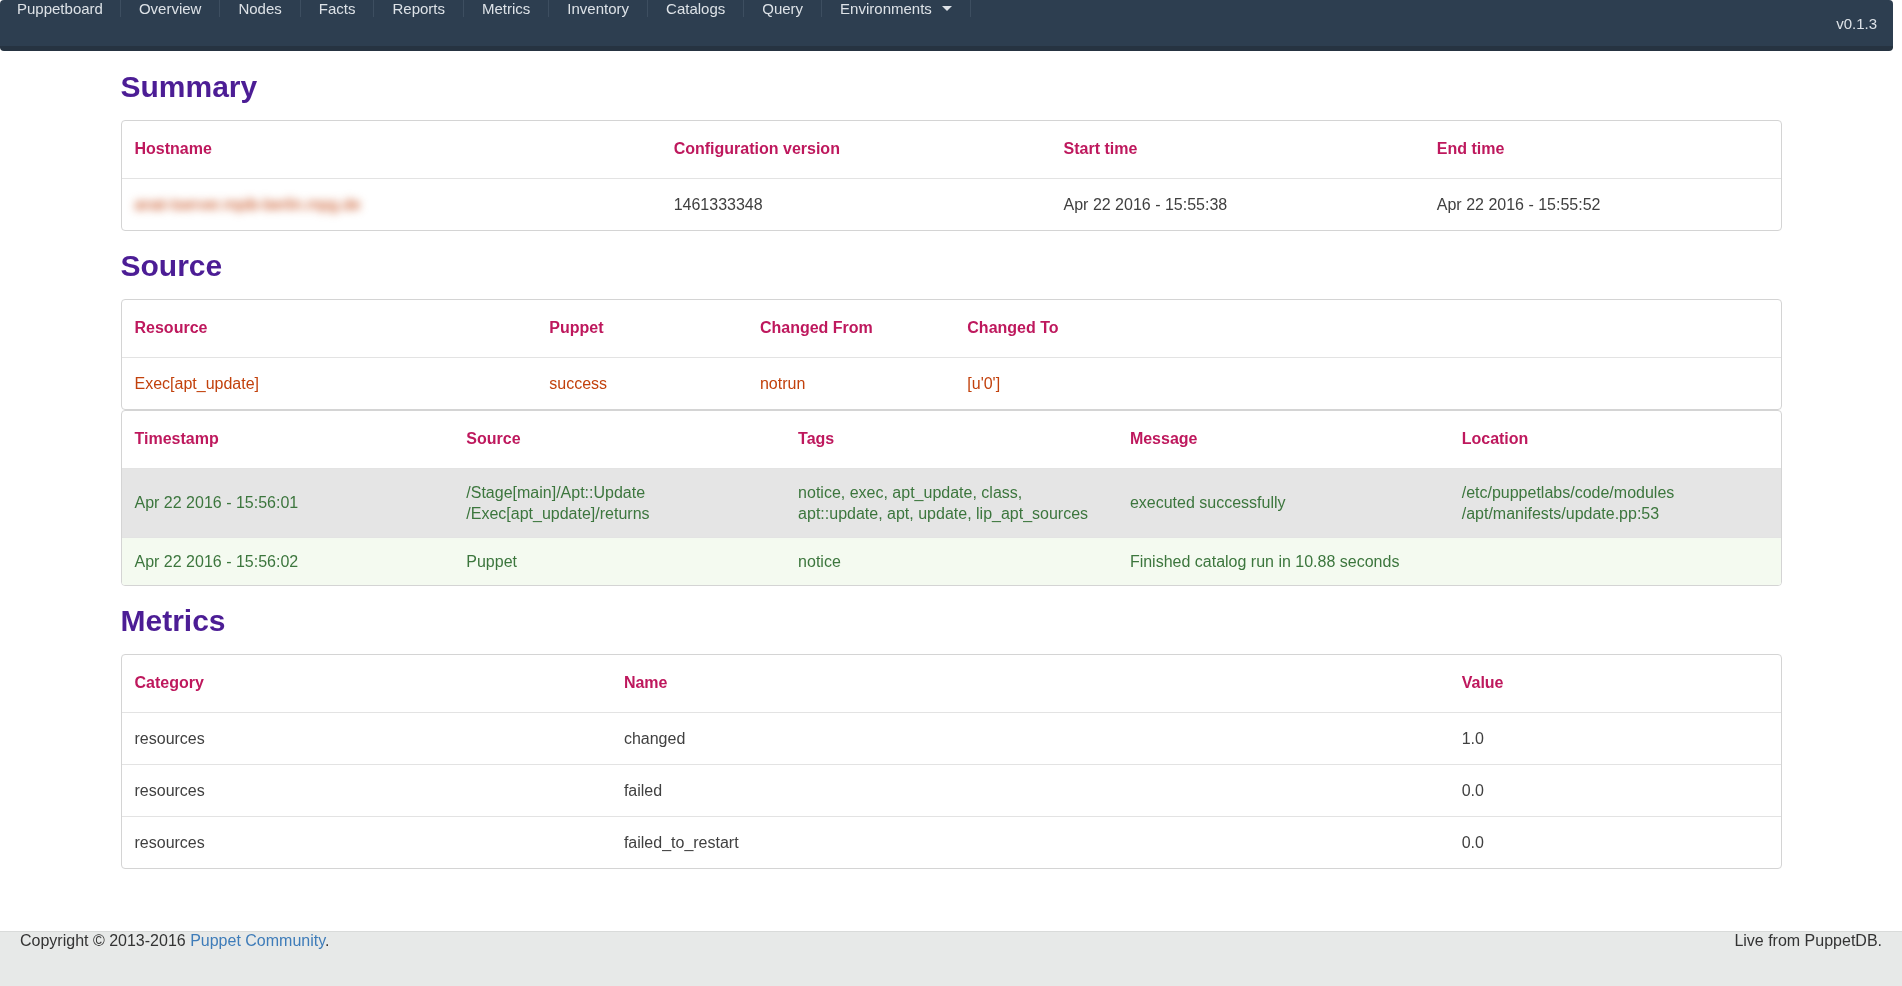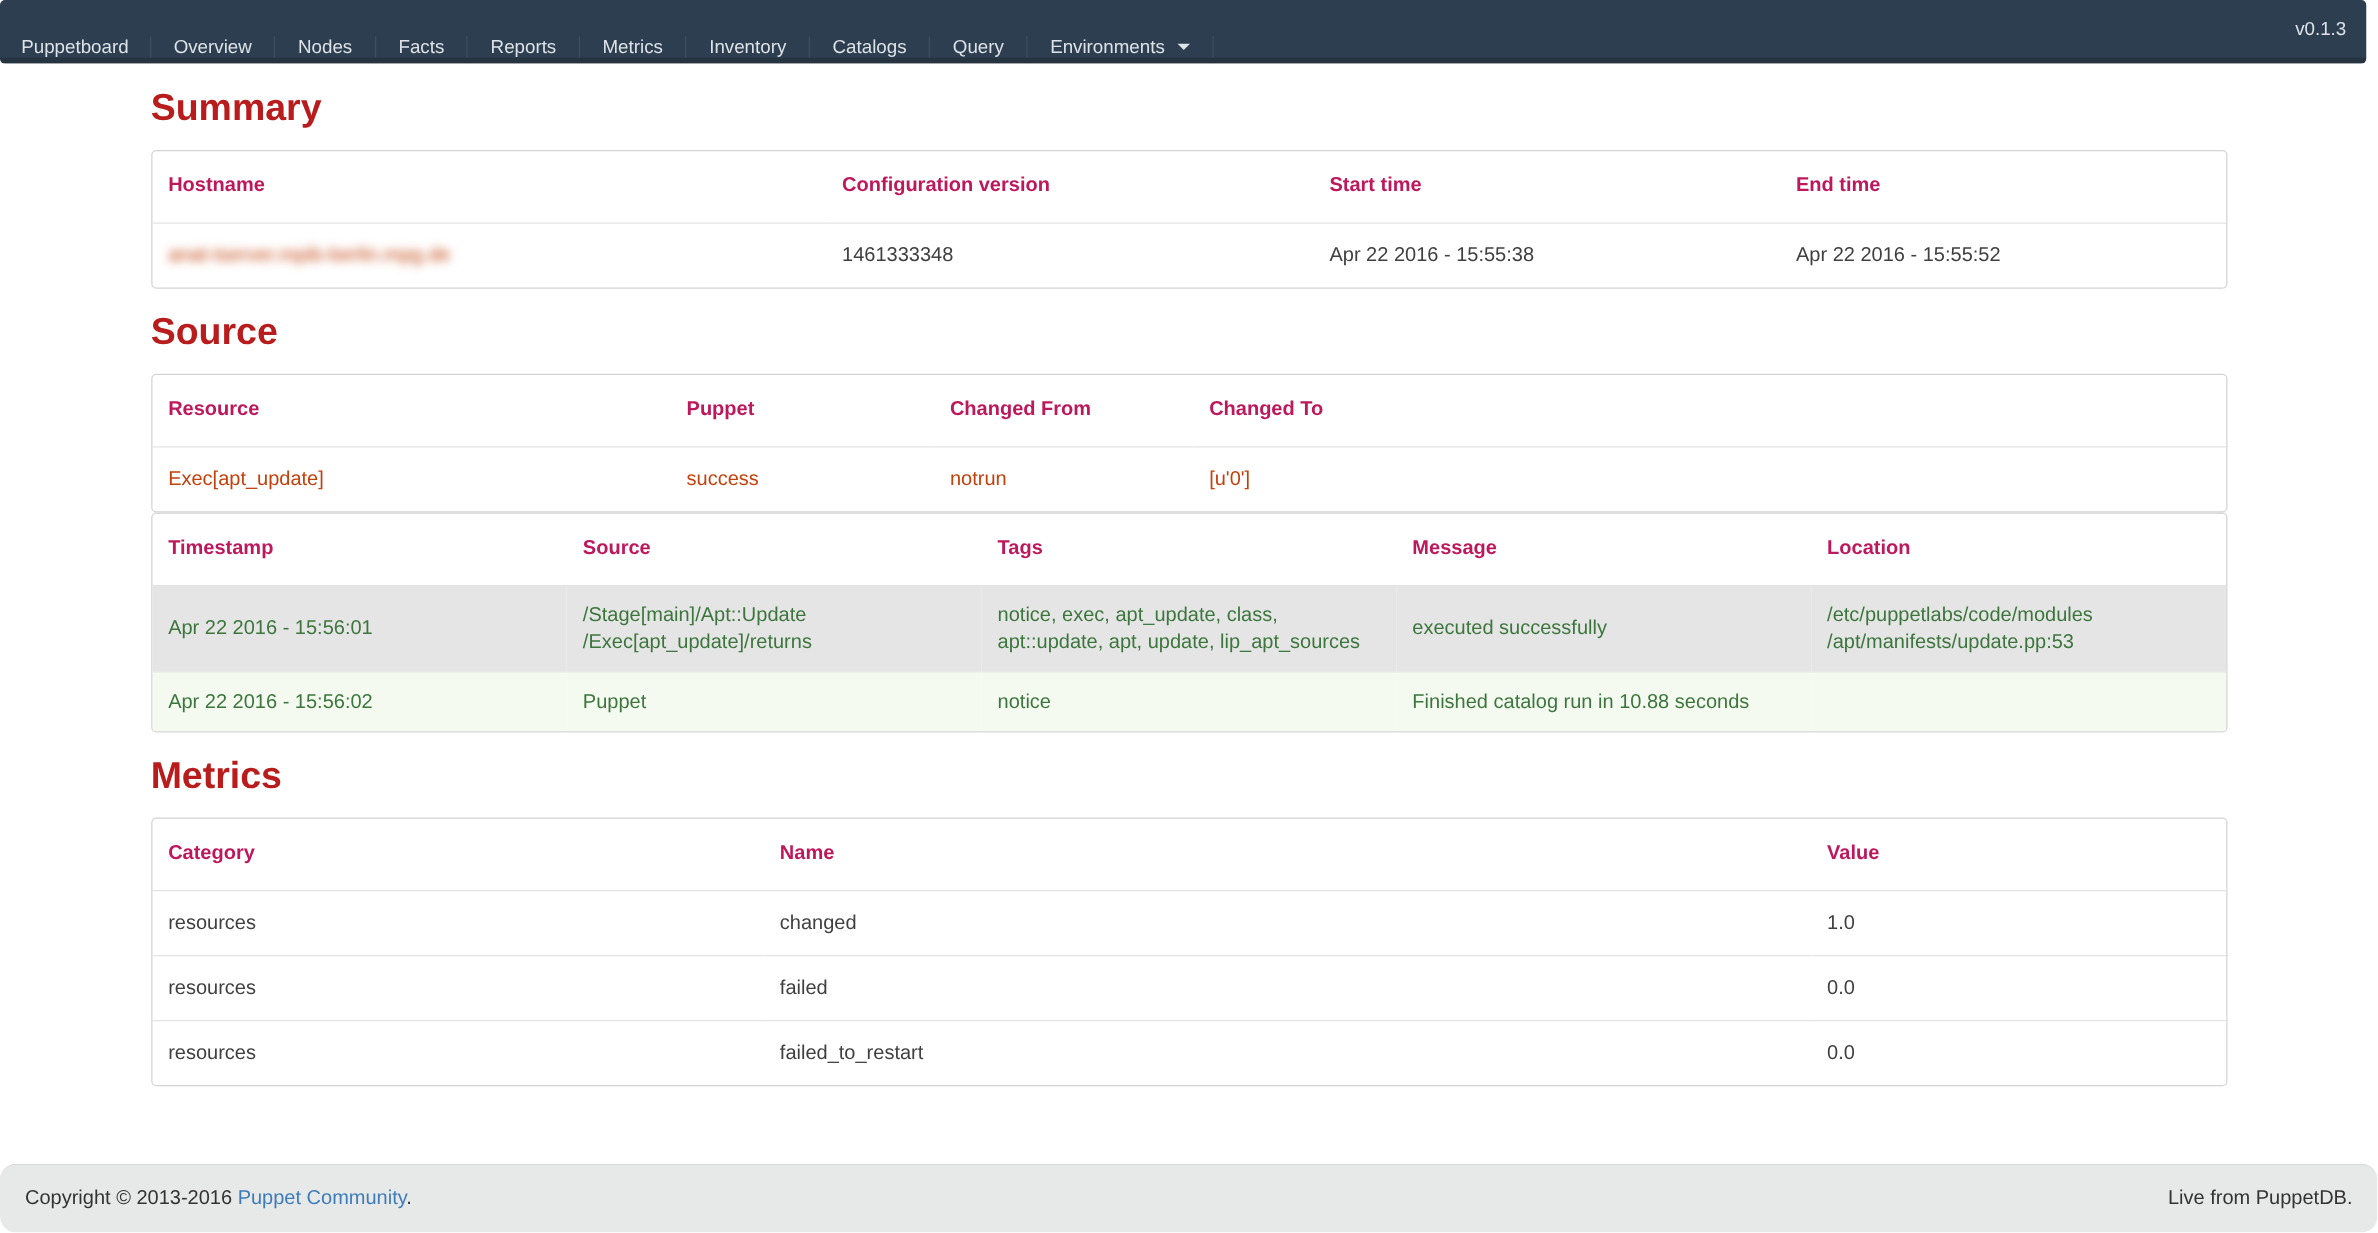--- a/index.html
+++ b/index.html
@@ -20,21 +20,21 @@
     margin-right: 9px;
     background: #2d3e50;
     border-bottom: 5px solid #263341;
     border-radius: 4px;
     display: flex;
     justify-content: space-between;
     align-items: stretch;
     font-size: 15px;
     color: #dde2e7;
   }
-  .nav-left { display: flex; align-items: flex-end; }
+  .nav-left { display: flex; align-items: flex-start; }
   .nav-item {
     display: flex; align-items: center;
     padding: 0 18px;
     border-right: 1px solid #3d4e60;
     color: #dde2e7;
     text-decoration: none;
     cursor: pointer;
     white-space: nowrap;
   }
   .nav-item.brand { padding: 0 17px; }
@@ -46,21 +46,21 @@
     border-right: 5px solid transparent;
     border-top: 5px solid #dde2e7;
   }
   .nav-version { display: flex; align-items: center; padding: 0 16px; }
 
   
   .container { width: 1661px; margin: 0 auto; }
   h2 {
     font-size: 30px;
     font-weight: bold;
-    color: #b91c1c;
+    color: #4c1d95;
     margin: 18px 0 17px 0;
     line-height: 1.1;
   }
   .container > h2:first-child { margin-top: 19px; }
 
   .table-wrap {
     border: 1px solid #d4d4d4;
     border-radius: 4px;
     overflow: hidden;
     background: #fff;
@@ -89,27 +89,25 @@
   .logs-table tbody tr:nth-child(2) { background: #f4faf0; }
 
   
   footer {
     position: absolute;
     left: 0; right: 0; bottom: 0;
     height: 55px;
     background: #e7e9e8;
     border-top: 1px solid #d9dbda;
     display: flex;
-    align-items: center;
     justify-content: space-between;
     padding: 0 20px;
     font-size: 16px;
     color: #333333;
     z-index: 10;
-    border-radius: 13px;
   }
   footer a { color: #3e7cb9; text-decoration: none; }
 </style>
 </head>
 <body>
 
 <nav class="navbar">
   <div class="nav-left">
     <a class="nav-item brand">Puppetboard</a>
     <a class="nav-item">Overview</a>

